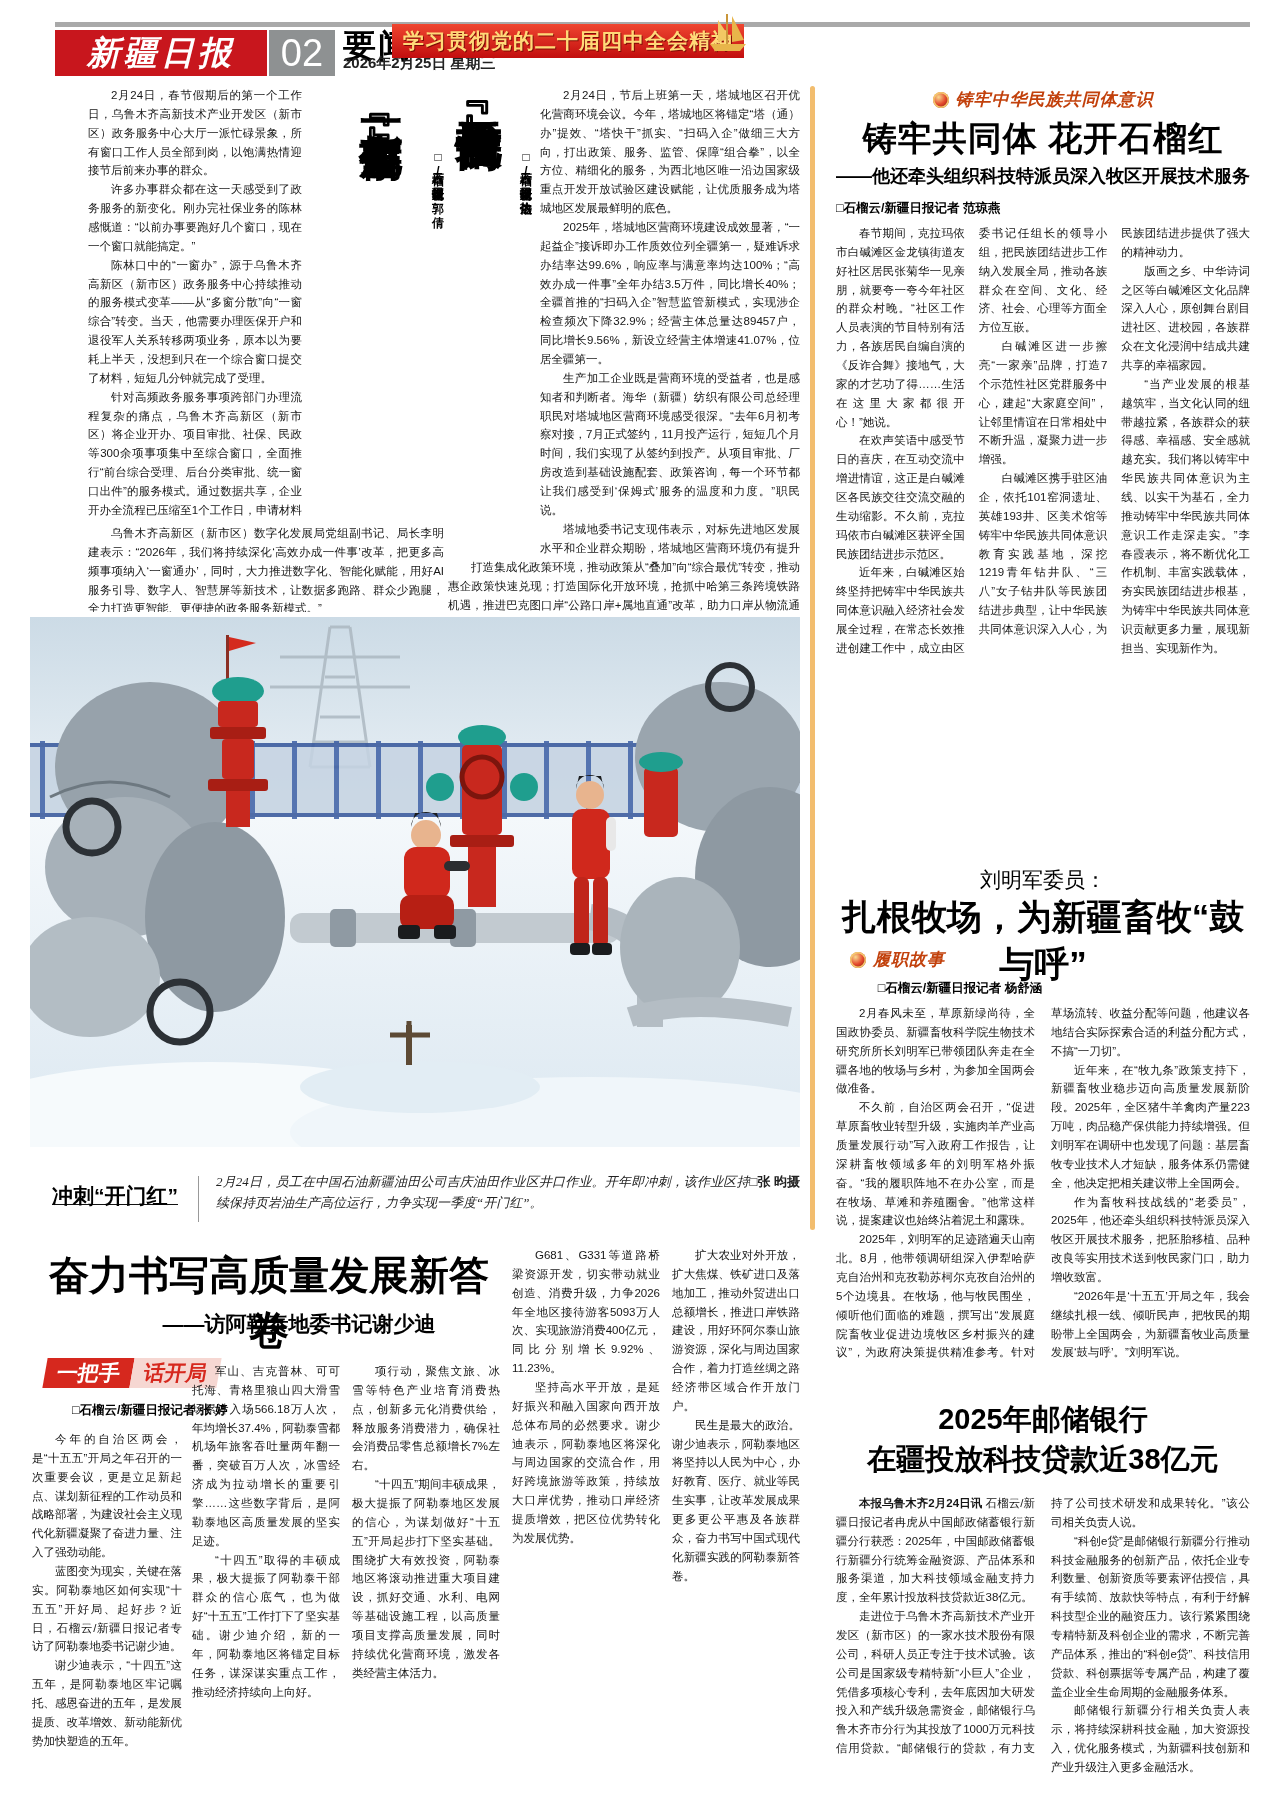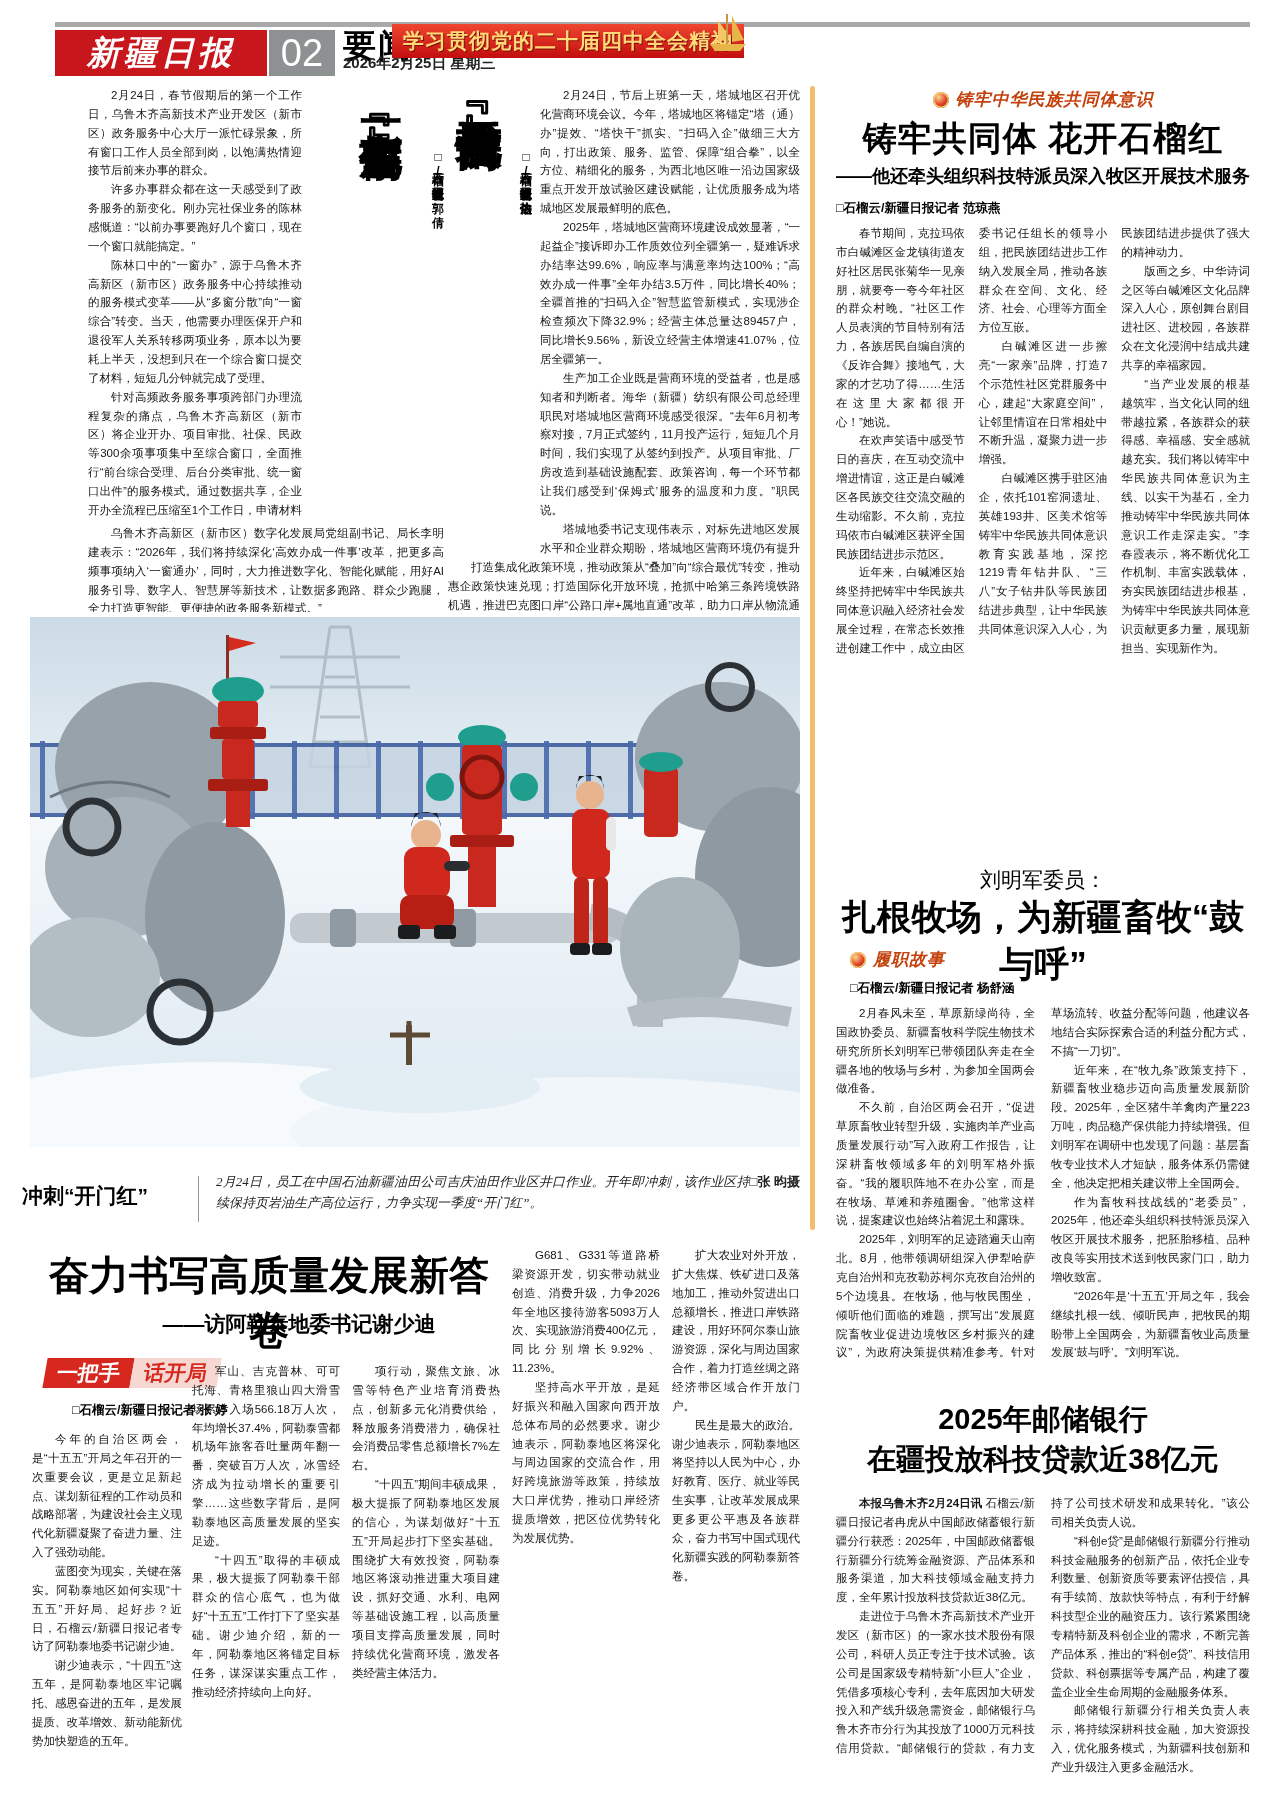--- a/index.html
+++ b/index.html
@@ -238,21 +238,21 @@
       </g>
 
       <ellipse cx="180" cy="505" rx="260" ry="60" fill="#f6fafc"></ellipse>
       <ellipse cx="560" cy="515" rx="300" ry="55" fill="#f0f6fa"></ellipse>
       <ellipse cx="390" cy="470" rx="120" ry="26" fill="#e2edf4"></ellipse>
       <rect x="376" y="408" width="6" height="40" fill="#5d4a35"></rect>
       <path d="M360 418 L400 418 M379 404 L379 448" stroke="#5d4a35" stroke-width="5"></path>
     </svg>
   </div>
 
-  <div class="abs" style="left:22px;top:1182px;">
+  <div class="abs" style="left:52px;top:1182px;text-decoration:underline;">
     <span class="cap-label">冲刺“开门红”</span>
   </div>
   <div class="abs cap-divider" style="left:198px;top:1176px;"></div>
   <div class="abs cap-text" style="left:216px;top:1172px;width:584px;height:60px;overflow:hidden;">
     <span class="cap-credit">□张 昀摄</span>
     <span>2月24日，员工在中国石油新疆油田公司吉庆油田作业区井口作业。开年即冲刺，该作业区持续保持页岩油生产高位运行，力争实现一季度“开门红”。</span>
   </div>
 
   <div class="abs hl-center" style="left:30px;top:1248px;width:478px;font-size:40px;letter-spacing:0px;">奋力书写高质量发展新答卷</div>
   <div class="abs hl-center" style="left:90px;top:1310px;width:418px;font-size:21px;">——访阿勒泰地委书记谢少迪</div>
@@ -284,21 +284,21 @@
       <p class="para">扩大农业对外开放，扩大焦煤、铁矿进口及落地加工，推动外贸进出口总额增长，推进口岸铁路建设，用好环阿尔泰山旅游资源，深化与周边国家合作，着力打造丝绸之路经济带区域合作开放门户。</p>
       <p class="para">民生是最大的政治。谢少迪表示，阿勒泰地区将坚持以人民为中心，办好教育、医疗、就业等民生实事，让改革发展成果更多更公平惠及各族群众，奋力书写中国式现代化新疆实践的阿勒泰新答卷。</p>
     </div>
 
   <div class="abs liu-kicker" style="left:836px;top:866px;width:414px;">刘明军委员：</div>
   <div class="abs hl-center" style="left:836px;top:894px;width:414px;font-size:35px;">扎根牧场，为新疆畜牧“鼓与呼”</div>
   <div class="abs kicker-row" style="left:850px;top:948px;justify-content:flex-start;">
     <span class="kicker-dot"></span>
     <span class="kicker-text">履职故事</span>
   </div>
-  <div class="abs byline" style="left:850px;top:980px;width:220px;">□石榴云/新疆日报记者 杨舒涵</div>
+  <div class="abs byline" style="left:850px;top:980px;width:220px;text-align:center;">□石榴云/新疆日报记者 杨舒涵</div>
   <div class="abs txt multicol-2" style="left:836px;top:1004px;width:414px;height:378px;">
       <p class="para">2月春风未至，草原新绿尚待，全国政协委员、新疆畜牧科学院生物技术研究所所长刘明军已带领团队奔走在全疆各地的牧场与乡村，为参加全国两会做准备。</p>
       <p class="para">不久前，自治区两会召开，“促进草原畜牧业转型升级，实施肉羊产业高质量发展行动”写入政府工作报告，让深耕畜牧领域多年的刘明军格外振奋。“我的履职阵地不在办公室，而是在牧场、草滩和养殖圈舍。”他常这样说，提案建议也始终沾着泥土和露珠。</p>
       <p class="para">2025年，刘明军的足迹踏遍天山南北。8月，他带领调研组深入伊犁哈萨克自治州和克孜勒苏柯尔克孜自治州的5个边境县。在牧场，他与牧民围坐，倾听他们面临的难题，撰写出“发展庭院畜牧业促进边境牧区乡村振兴的建议”，为政府决策提供精准参考。针对草场流转、收益分配等问题，他建议各地结合实际探索合适的利益分配方式，不搞“一刀切”。</p>
       <p class="para">近年来，在“牧九条”政策支持下，新疆畜牧业稳步迈向高质量发展新阶段。2025年，全区猪牛羊禽肉产量223万吨，肉品稳产保供能力持续增强。但刘明军在调研中也发现了问题：基层畜牧专业技术人才短缺，服务体系仍需健全，他决定把相关建议带上全国两会。</p>
       <p class="para">作为畜牧科技战线的“老委员”，2025年，他还牵头组织科技特派员深入牧区开展技术服务，把胚胎移植、品种改良等实用技术送到牧民家门口，助力增收致富。</p>
       <p class="para">“2026年是‘十五五’开局之年，我会继续扎根一线、倾听民声，把牧民的期盼带上全国两会，为新疆畜牧业高质量发展‘鼓与呼’。”刘明军说。</p>
     </div>
 
   <div class="abs hl-center" style="left:836px;top:1400px;width:414px;font-size:29px;">2025年邮储银行</div>

